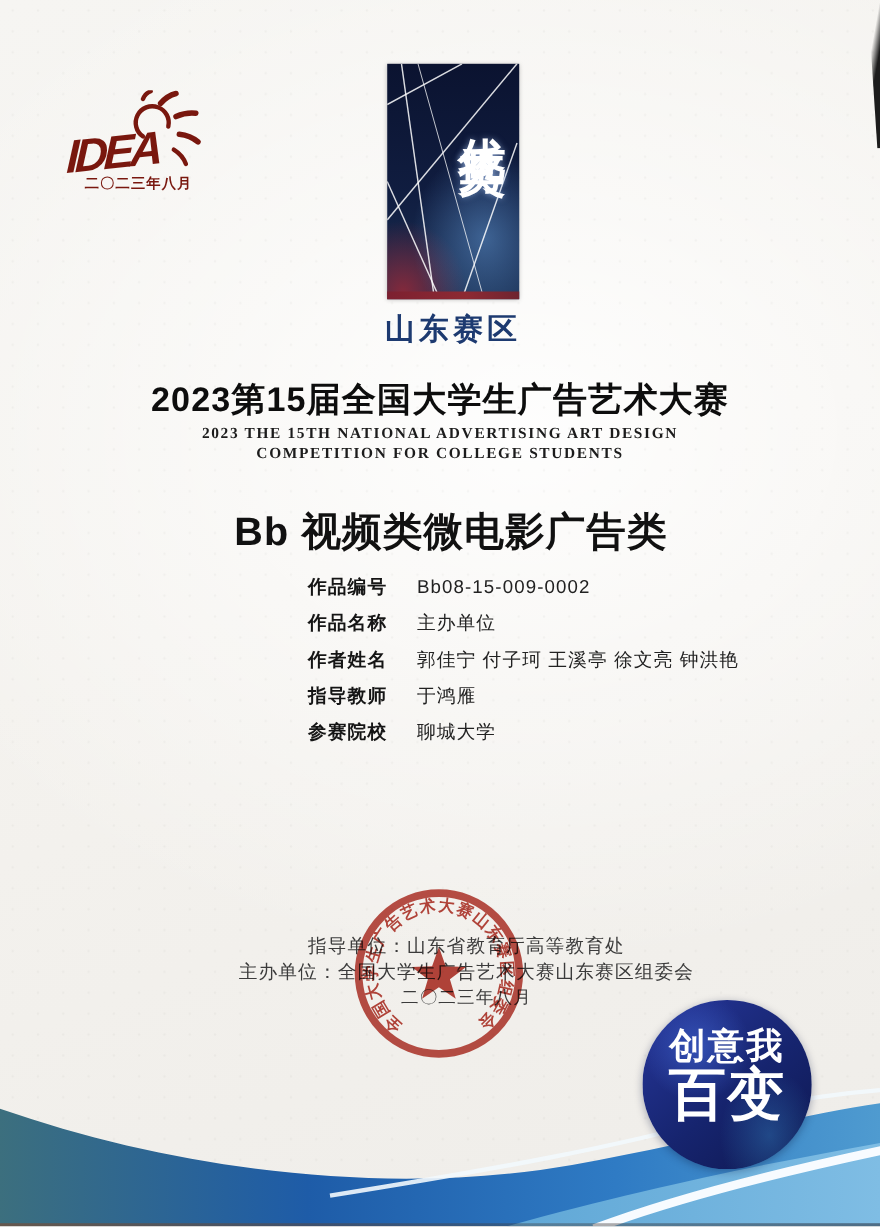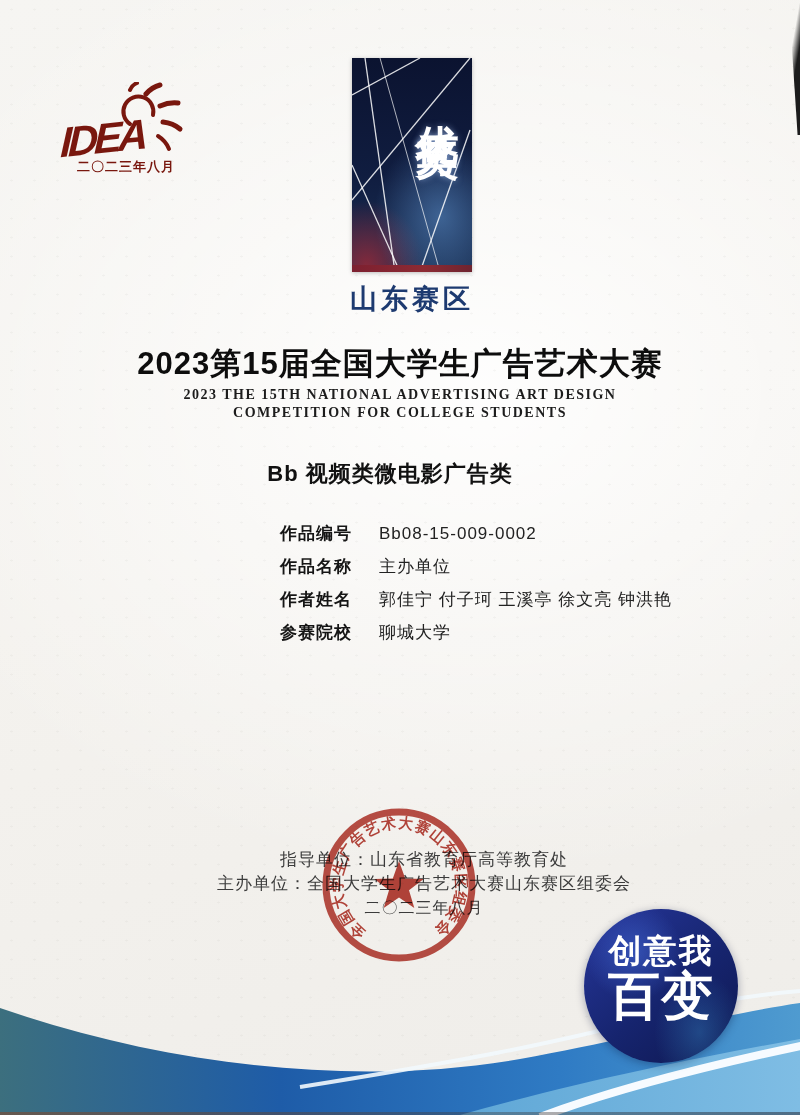--- a/index.html
+++ b/index.html
@@ -32,22 +32,22 @@
     text-shadow:0 0 6px rgba(180,210,255,.5);}
   .region{position:absolute;left:412px;top:281px;transform:translateX(-50%);
     font-size:27px;font-weight:bold;letter-spacing:4px;color:#1d3a70;white-space:nowrap;}
   
   .title-cn{position:absolute;left:400px;top:343px;transform:translateX(-50%);
     font-size:31px;font-weight:800;color:#0d0d0d;letter-spacing:1px;white-space:nowrap;}
   .title-en{position:absolute;left:400px;transform:translateX(-50%);
     font-family:"Liberation Serif","DejaVu Serif",serif;
     font-size:14px;font-weight:bold;letter-spacing:1.5px;color:#1c1c1c;white-space:nowrap;}
   .title-en.l1{top:387px;} .title-en.l2{top:405px;}
-  .category{position:absolute;left:390px;top:459px;transform:translateX(-50%);
-    font-size:22px;font-weight:800;color:#111;letter-spacing:1px;white-space:nowrap;}
+  .category{position:absolute;left:410px;top:459px;transform:translateX(-50%);
+    font-size:36px;font-weight:800;color:#111;letter-spacing:1px;white-space:nowrap;}
   
   .fields{position:absolute;left:280px;top:522px;}
   .field-row{display:flex;align-items:baseline;margin-bottom:12px;height:21px;}
   .field-label{font-size:17px;font-weight:bold;color:#151515;letter-spacing:1px;white-space:nowrap;}
   .field-value{font-size:17px;color:#222;margin-left:27px;letter-spacing:1px;white-space:nowrap;}
   
   .footer{position:absolute;left:0;top:848px;width:800px;text-align:center;z-index:3;}
   .footer div{color:#3b3b3b;letter-spacing:1px;padding-left:48px;}
   .footer .f1{font-size:17px;line-height:24px;}
   .footer .f2{font-size:17px;line-height:24px;}
@@ -126,20 +126,24 @@
     </div>
     <div class="field-row">
       <span class="field-label">作品名称</span>
       <span class="field-value">主办单位</span>
     </div>
     <div class="field-row">
       <span class="field-label">作者姓名</span>
       <span class="field-value">郭佳宁 付子珂 王溪亭 徐文亮 钟洪艳</span>
     </div>
     <div class="field-row">
+      <span class="field-label">指导教师</span>
+      <span class="field-value">于鸿雁</span>
+    </div>
+    <div class="field-row">
       <span class="field-label">参赛院校</span>
       <span class="field-value">聊城大学</span>
     </div>
   </div>
 
   <div class="footer">
     <div class="f1">指导单位：山东省教育厅高等教育处</div>
     <div class="f2">主办单位：全国大学生广告艺术大赛山东赛区组委会</div>
     <div class="fdate">二〇二三年八月</div>
   </div>

